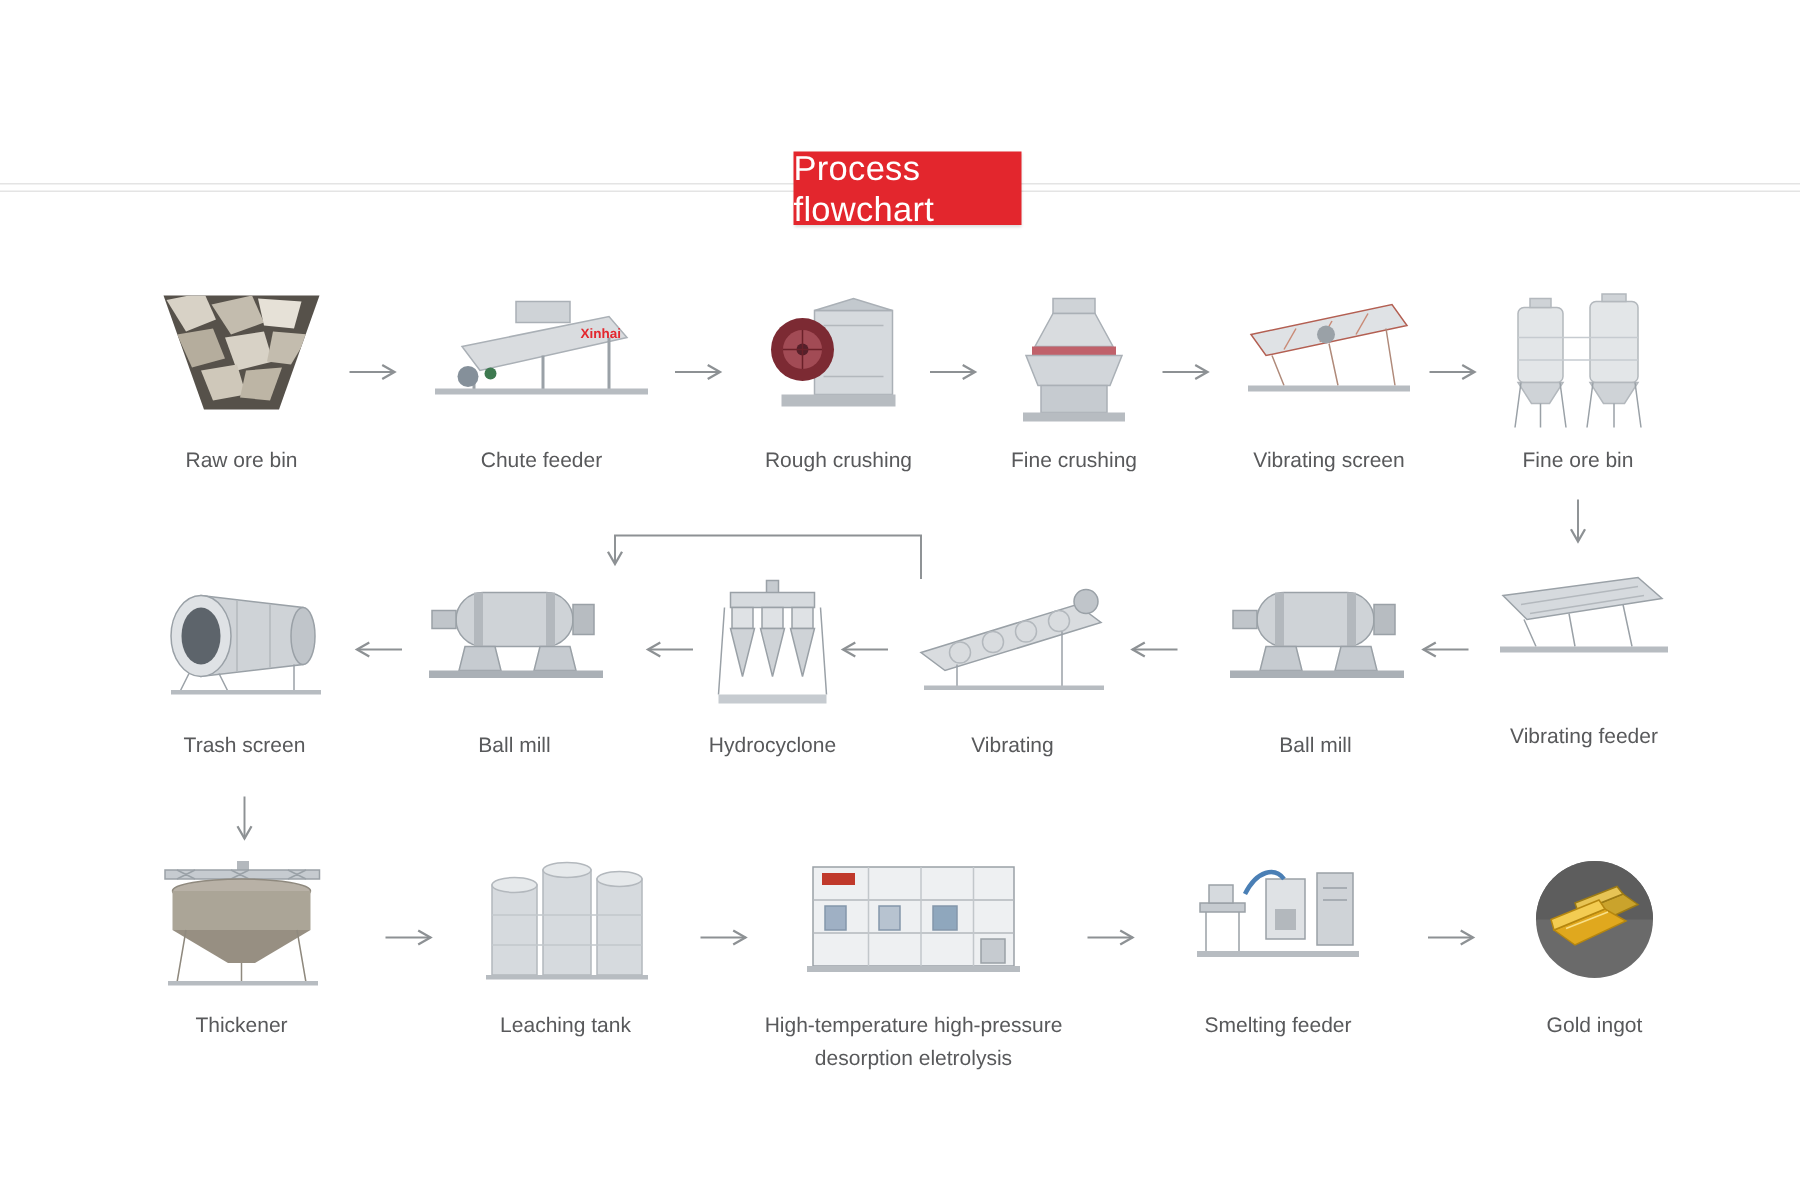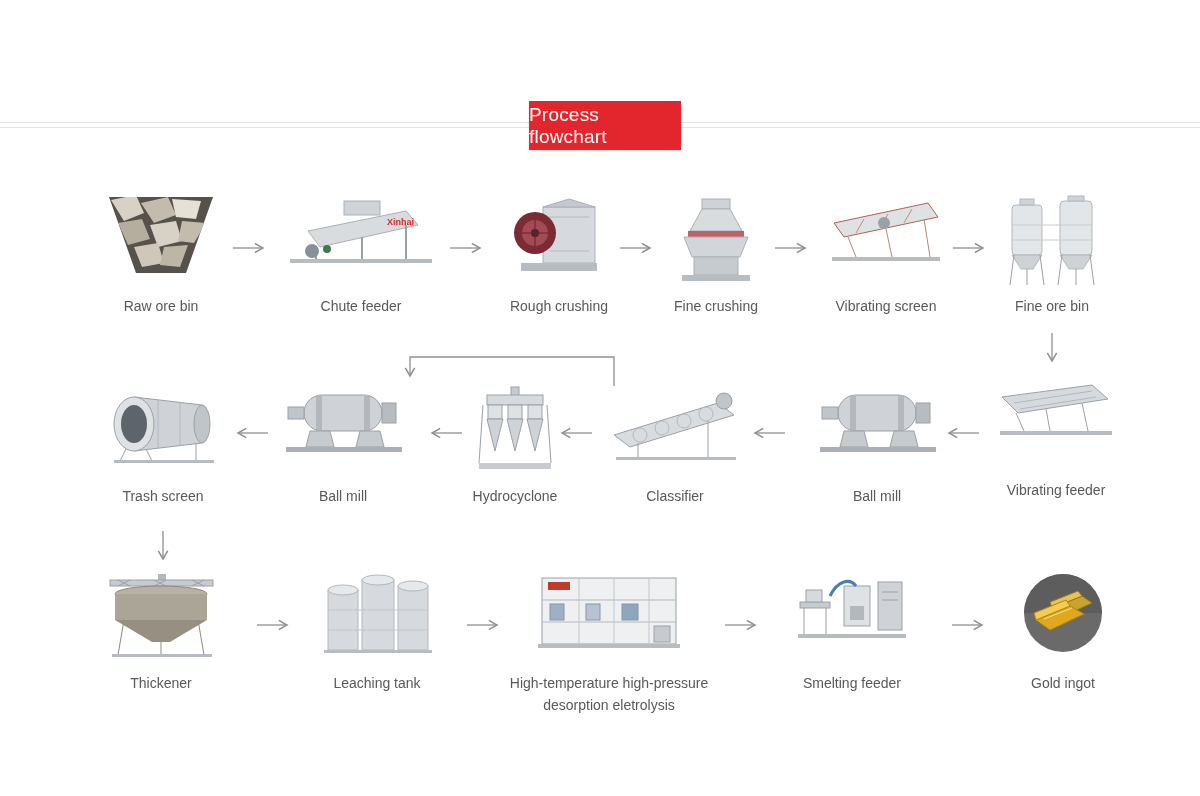--- a/index.html
+++ b/index.html
@@ -7,21 +7,21 @@
     position:relative;width:1200px;height:796px;background:#ffffff;overflow:hidden;
     font-family:"Liberation Sans",sans-serif;
   }
   .divider{
     position:absolute;left:0;top:122px;width:1200px;height:4px;
     border-top:1px solid #e4e4e4;border-bottom:1px solid #e4e4e4;
   }
   .title-badge{
     position:absolute;left:529px;top:101px;width:152px;height:49px;
     background:#e3262d;color:#ffffff;display:flex;align-items:center;justify-content:center;
-    font-size:19px;letter-spacing:0.2px;z-index:2;box-shadow:0 1px 2px rgba(0,0,0,0.15);
+    font-size:23px;letter-spacing:0.2px;z-index:2;box-shadow:0 1px 2px rgba(0,0,0,0.15);
   }
   .node{position:absolute;display:flex;flex-direction:column;align-items:center;}
   .icon{height:100px;display:flex;align-items:flex-start;justify-content:center;position:relative;}
   .label{
     margin-top:1px;font-size:14px;color:#58595b;text-align:center;line-height:1.55;
   }
   .brand-mark{
     position:absolute;top:22px;right:22px;font-size:9px;color:#e3262d;font-weight:bold;
   }
   .arrows-layer{position:absolute;left:0;top:0;width:1200px;height:796px;pointer-events:none;}
@@ -195,21 +195,21 @@
         <polygon points="6,50 110,18 126,30 22,62" fill="#d9dcdf" stroke="#9aa1a7"></polygon>
         <circle cx="32" cy="50" r="7" fill="none" stroke="#b3b8bd"></circle>
         <circle cx="54" cy="43" r="7" fill="none" stroke="#b3b8bd"></circle>
         <circle cx="76" cy="36" r="7" fill="none" stroke="#b3b8bd"></circle>
         <circle cx="98" cy="29" r="7" fill="none" stroke="#b3b8bd"></circle>
         <circle cx="116" cy="16" r="8" fill="#c0c5ca" stroke="#9aa1a7"></circle>
         <path d="M30,58 L30,73 M100,36 L100,73" stroke="#9aa1a7" fill="none"></path>
         <rect x="8" y="72" width="120" height="3" fill="#b7bcc1"></rect>
       </svg>
     </div>
-    <div class="label">Classifier</div>
+    <div class="label">Vibrating</div>
   </div>
 
   <div class="node" style="left:802px;top:385px;width:150px">
     <div class="icon">
       <svg width="135" height="70" viewBox="0 0 135 70">
         <rect x="28" y="10" width="78" height="36" rx="18" fill="#cfd3d7" stroke="#9aa1a7"></rect>
         <rect x="40" y="10" width="6" height="36" fill="#b3b8bd"></rect>
         <rect x="88" y="10" width="6" height="36" fill="#b3b8bd"></rect>
         <rect x="12" y="22" width="16" height="12" fill="#c0c5ca" stroke="#9aa1a7"></rect>
         <rect x="106" y="18" width="14" height="20" fill="#b7bcc1" stroke="#9aa1a7"></rect>

